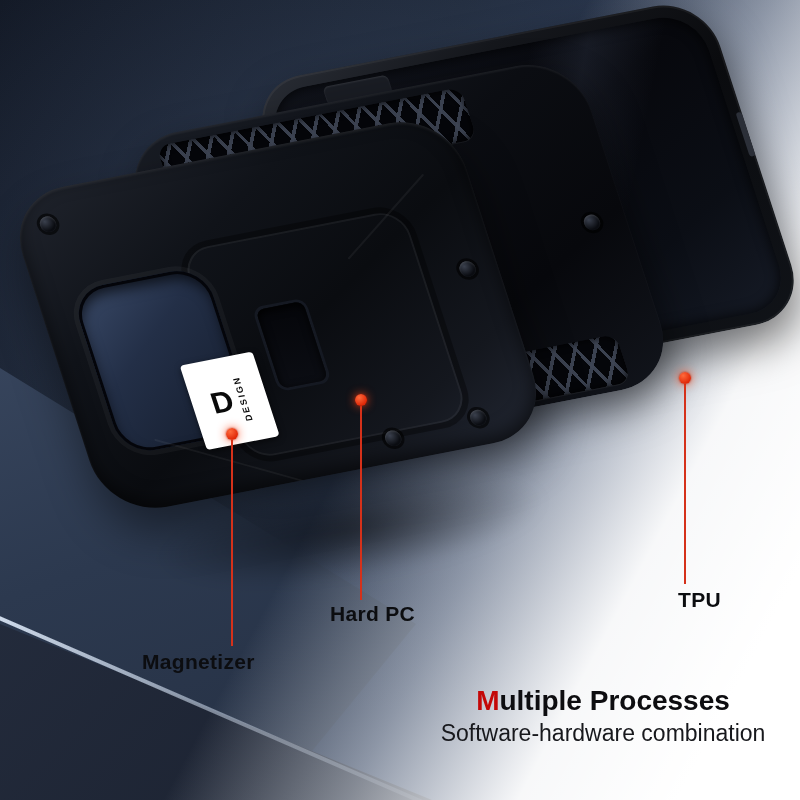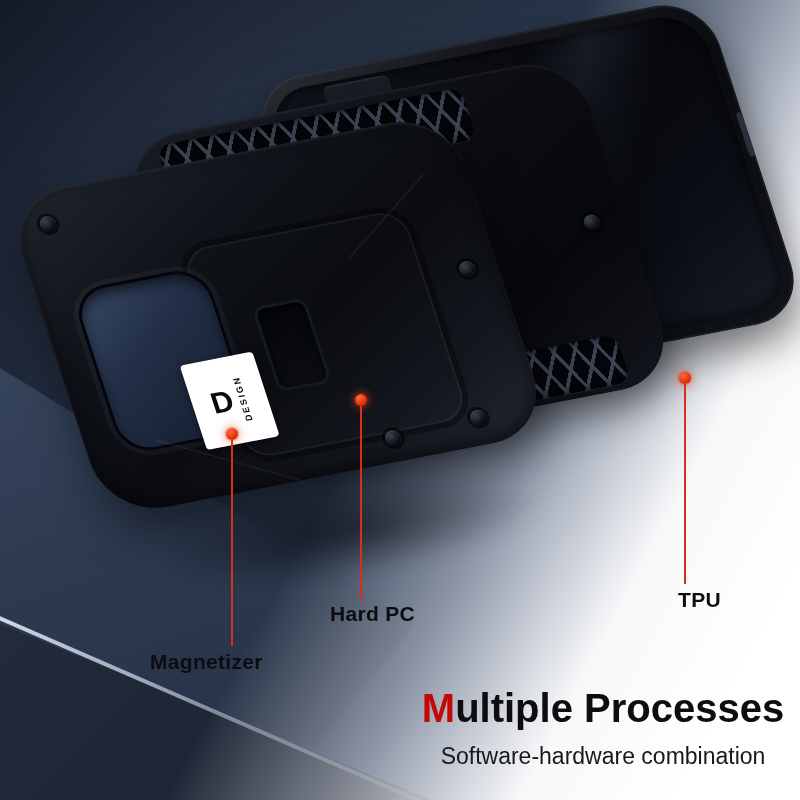--- a/index.html
+++ b/index.html
@@ -101,35 +101,35 @@
   
   .marker-dot { position:absolute; width:12px; height:12px; border-radius:50%; z-index:11;
     background: radial-gradient(circle at 35% 30%, #ff6a3c, #e02807 70%);
     box-shadow: 0 0 10px rgba(255,70,25,0.9), 0 0 2px rgba(120,10,0,0.8);
   }
   .leader-line { position:absolute; width:2px; background:#d5311a; z-index:10; }
   .part-label { position:absolute; font-size:21px; font-weight:bold; color:#0c0d10; letter-spacing:0.3px; z-index:11; }
 
   #line-magnetizer { left:231px; top:440px; height:206px; }
   #dot-magnetizer  { left:226px; top:428px; }
-  #label-magnetizer{ left:150px; top:650px; }
+  #label-magnetizer{ left:142px; top:650px; }
 
   #line-hardpc { left:360px; top:406px; height:194px; }
   #dot-hardpc  { left:355px; top:394px; }
   #label-hardpc{ left:330px; top:602px; }
 
   #line-tpu { left:684px; top:384px; height:200px; }
   #dot-tpu  { left:679px; top:372px; }
   #label-tpu{ left:662px; top:588px;margin-left:16px; }
 
   
   .headline-block { position:absolute; left:406px; top:686px; width:394px; text-align:center; z-index:12; }
-  .headline { font-size:40px; font-weight:bold; color:#0d0d10; line-height:1.1; white-space:nowrap; }
+  .headline { font-size:28px; font-weight:bold; color:#0d0d10; line-height:1.1; white-space:nowrap; }
   .headline .accent { color:#c40808; }
-  .subtitle { font-size:23px; color:#17181c; margin-top:13px; font-weight:400; white-space:nowrap; }
+  .subtitle { font-size:23px; color:#17181c; margin-top:3px; font-weight:400; white-space:nowrap; }
 </style>
 </head>
 <body>
 
 <div class="canvas">
 
   <div class="bg-base"></div>
   <div class="plane-a"></div>
   <div class="plane-b"></div>
   <div class="edge-a"></div>

